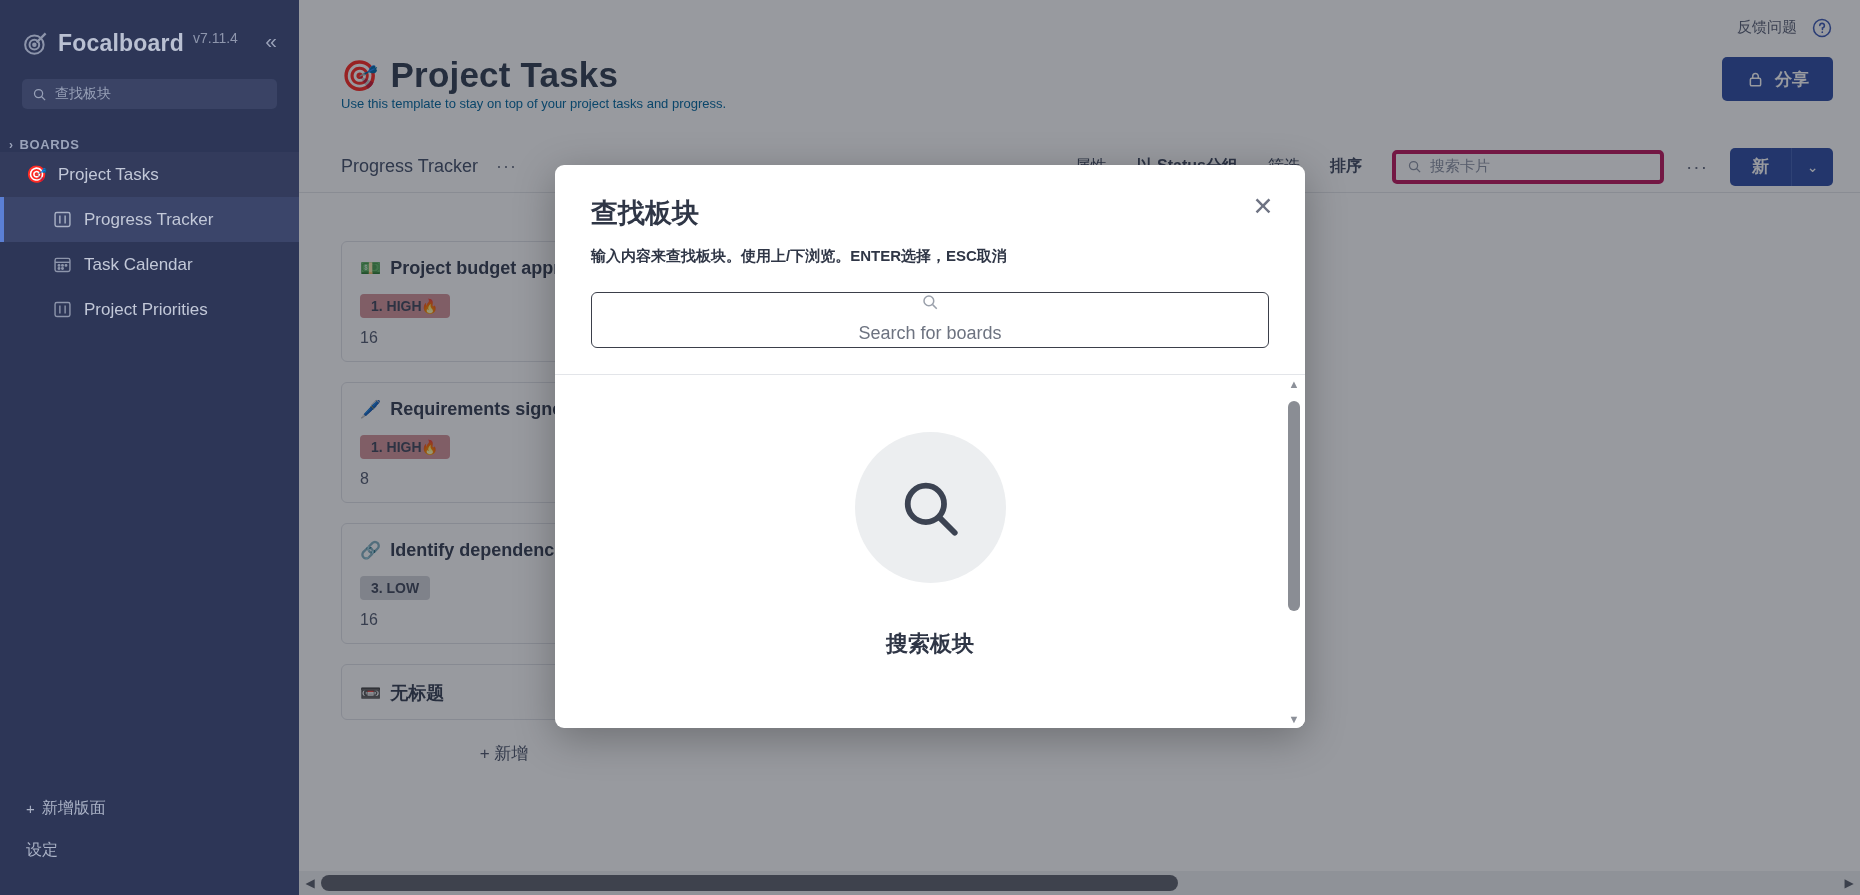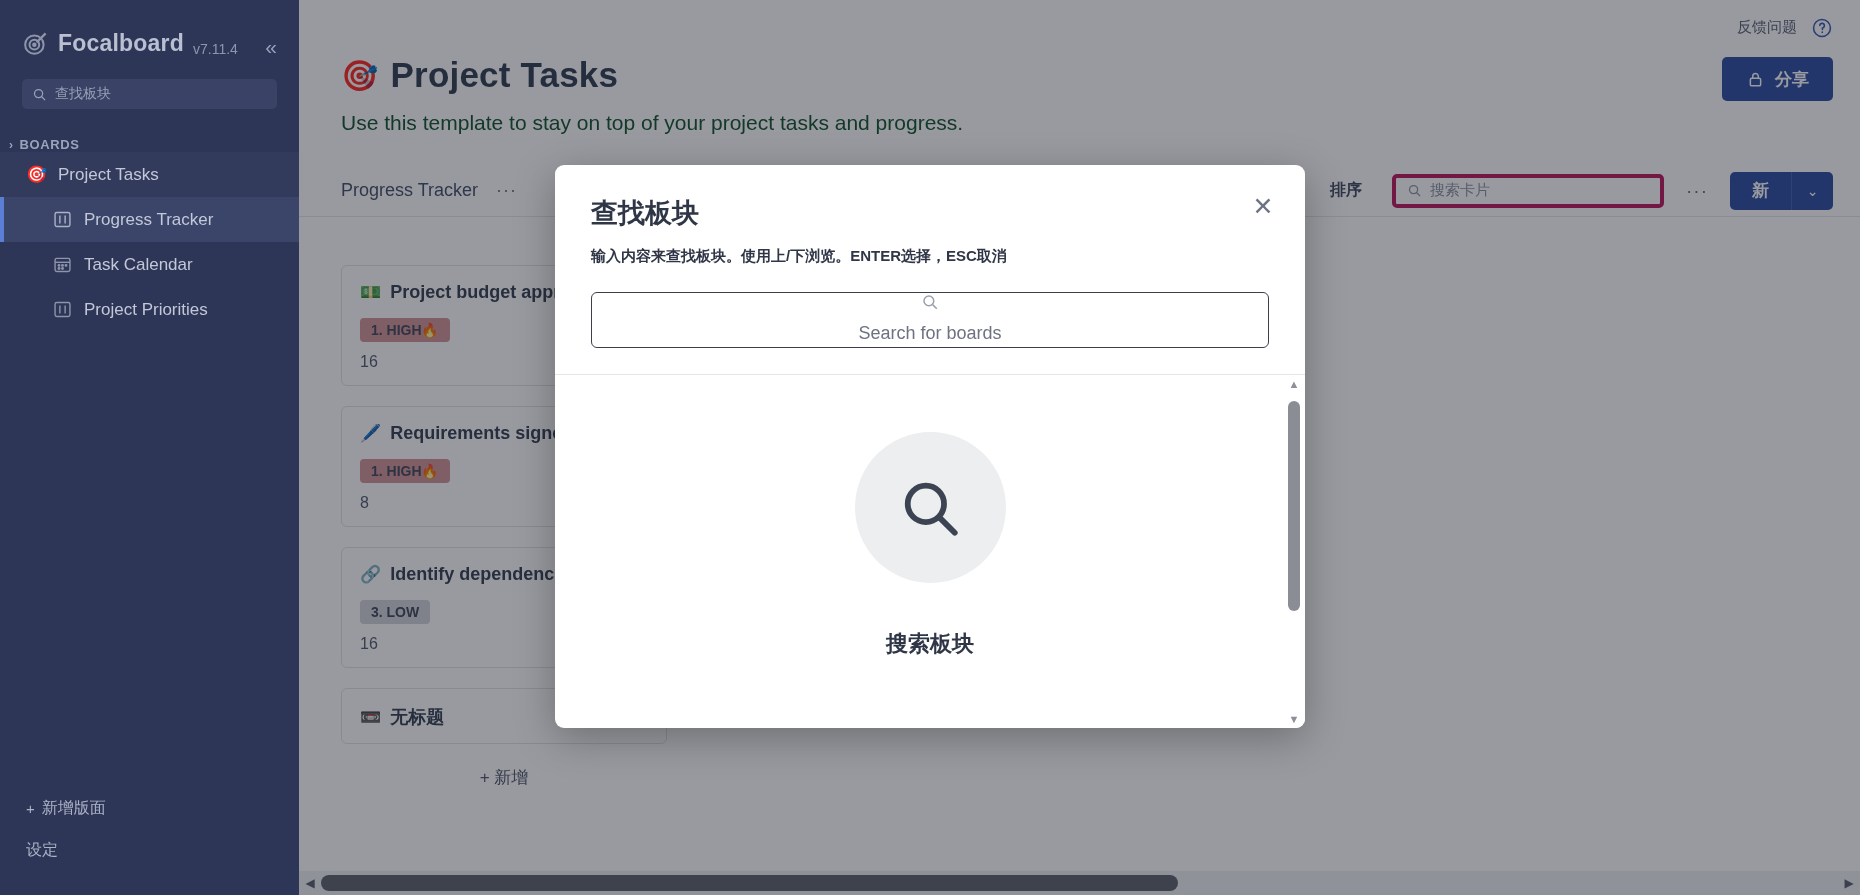--- a/index.html
+++ b/index.html
@@ -12,21 +12,21 @@
   #app { position: relative; width: 1860px; height: 895px; display: flex; background:#fff; }
 
   
   .sidebar {
     width: 299px; height: 895px; flex: 0 0 299px;
     background: #2d3657;
     display: flex; flex-direction: column;
     position: relative;
     color: #c9cedd;
   }
-  .sb-top { padding: 30px 22px 0 22px; display: flex; align-items: flex-end; }
+  .sb-top { padding: 30px 22px 0 22px; display: flex; align-items: flex-start; }
   .sb-logo-icon { width: 27px; height: 27px; margin-right: 9px; flex:0 0 27px; }
   .sb-brand { font-size: 23px; font-weight: 600; color: #b9c0d2; letter-spacing: .2px; }
   .sb-version { font-size: 14px; color: #8e96ad; margin-left: 9px; font-weight: 400; }
   .sb-collapse { margin-left: auto; color: #99a1b8; font-size: 21px; line-height: 1; cursor: pointer; }
 
   .sb-search {
     margin: 22px 22px 0 22px; height: 30px;
     background: #3a4365; border-radius: 5px;
     display: flex; align-items: center; padding: 0 10px;
   }
@@ -66,21 +66,21 @@
     height: 55px; display: flex; align-items: center; justify-content: flex-end;
     padding-right: 27px; gap: 14px;
   }
   .feedback { font-size: 15px; color:#5a6176; cursor:pointer; }
   .help-icon { width: 22px; height: 22px; color:#3d5ab5; cursor:pointer; }
 
   .header-row { padding: 0 27px 0 42px; display:flex; align-items:flex-start; }
   .title-wrap { flex: 1 1 auto; }
   .page-title { font-size: 35px; font-weight: 600; color:#333f52; display:flex; align-items:center; letter-spacing:.2px; }
   .page-title .t-emoji { font-size: 30px; margin-right: 12px; }
-  .page-sub { font-size: 21px; color:#14532d; margin-top: 16px; }
+  .page-sub { font-size: 13px; color:#0369a1; margin-top: 1px; }
 
   .share-btn {
     margin-top: 2px;
     background:#2f4ea5; color:#fff; border:none; border-radius:5px;
     height: 44px; padding: 0 24px; font-size:17px; font-weight:600;
     display:flex; align-items:center; gap:10px; cursor:pointer;
     font-family:"Liberation Sans", sans-serif;
   }
   .share-btn svg { width:19px;height:19px; }
 

